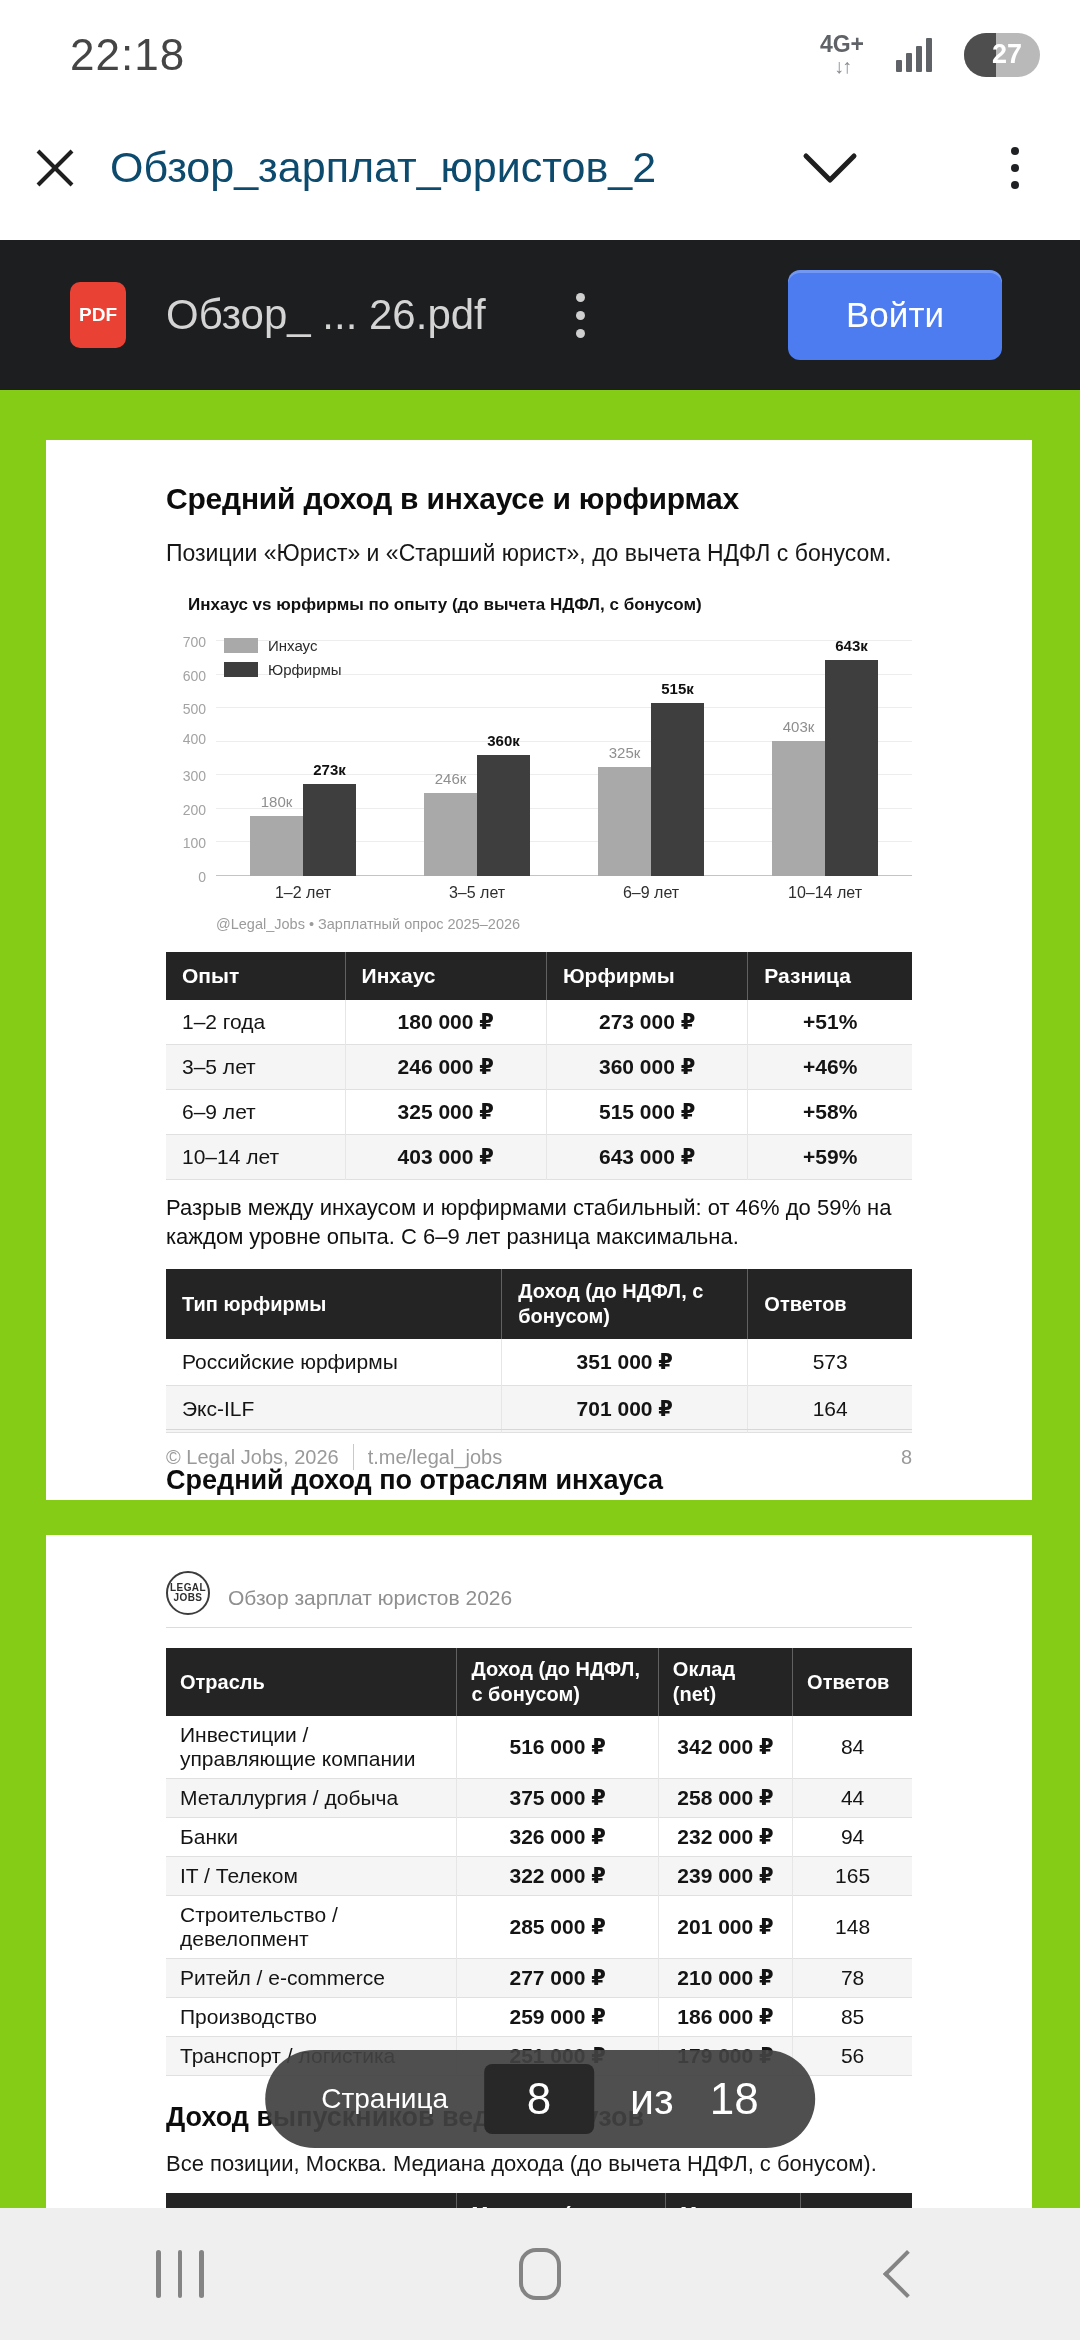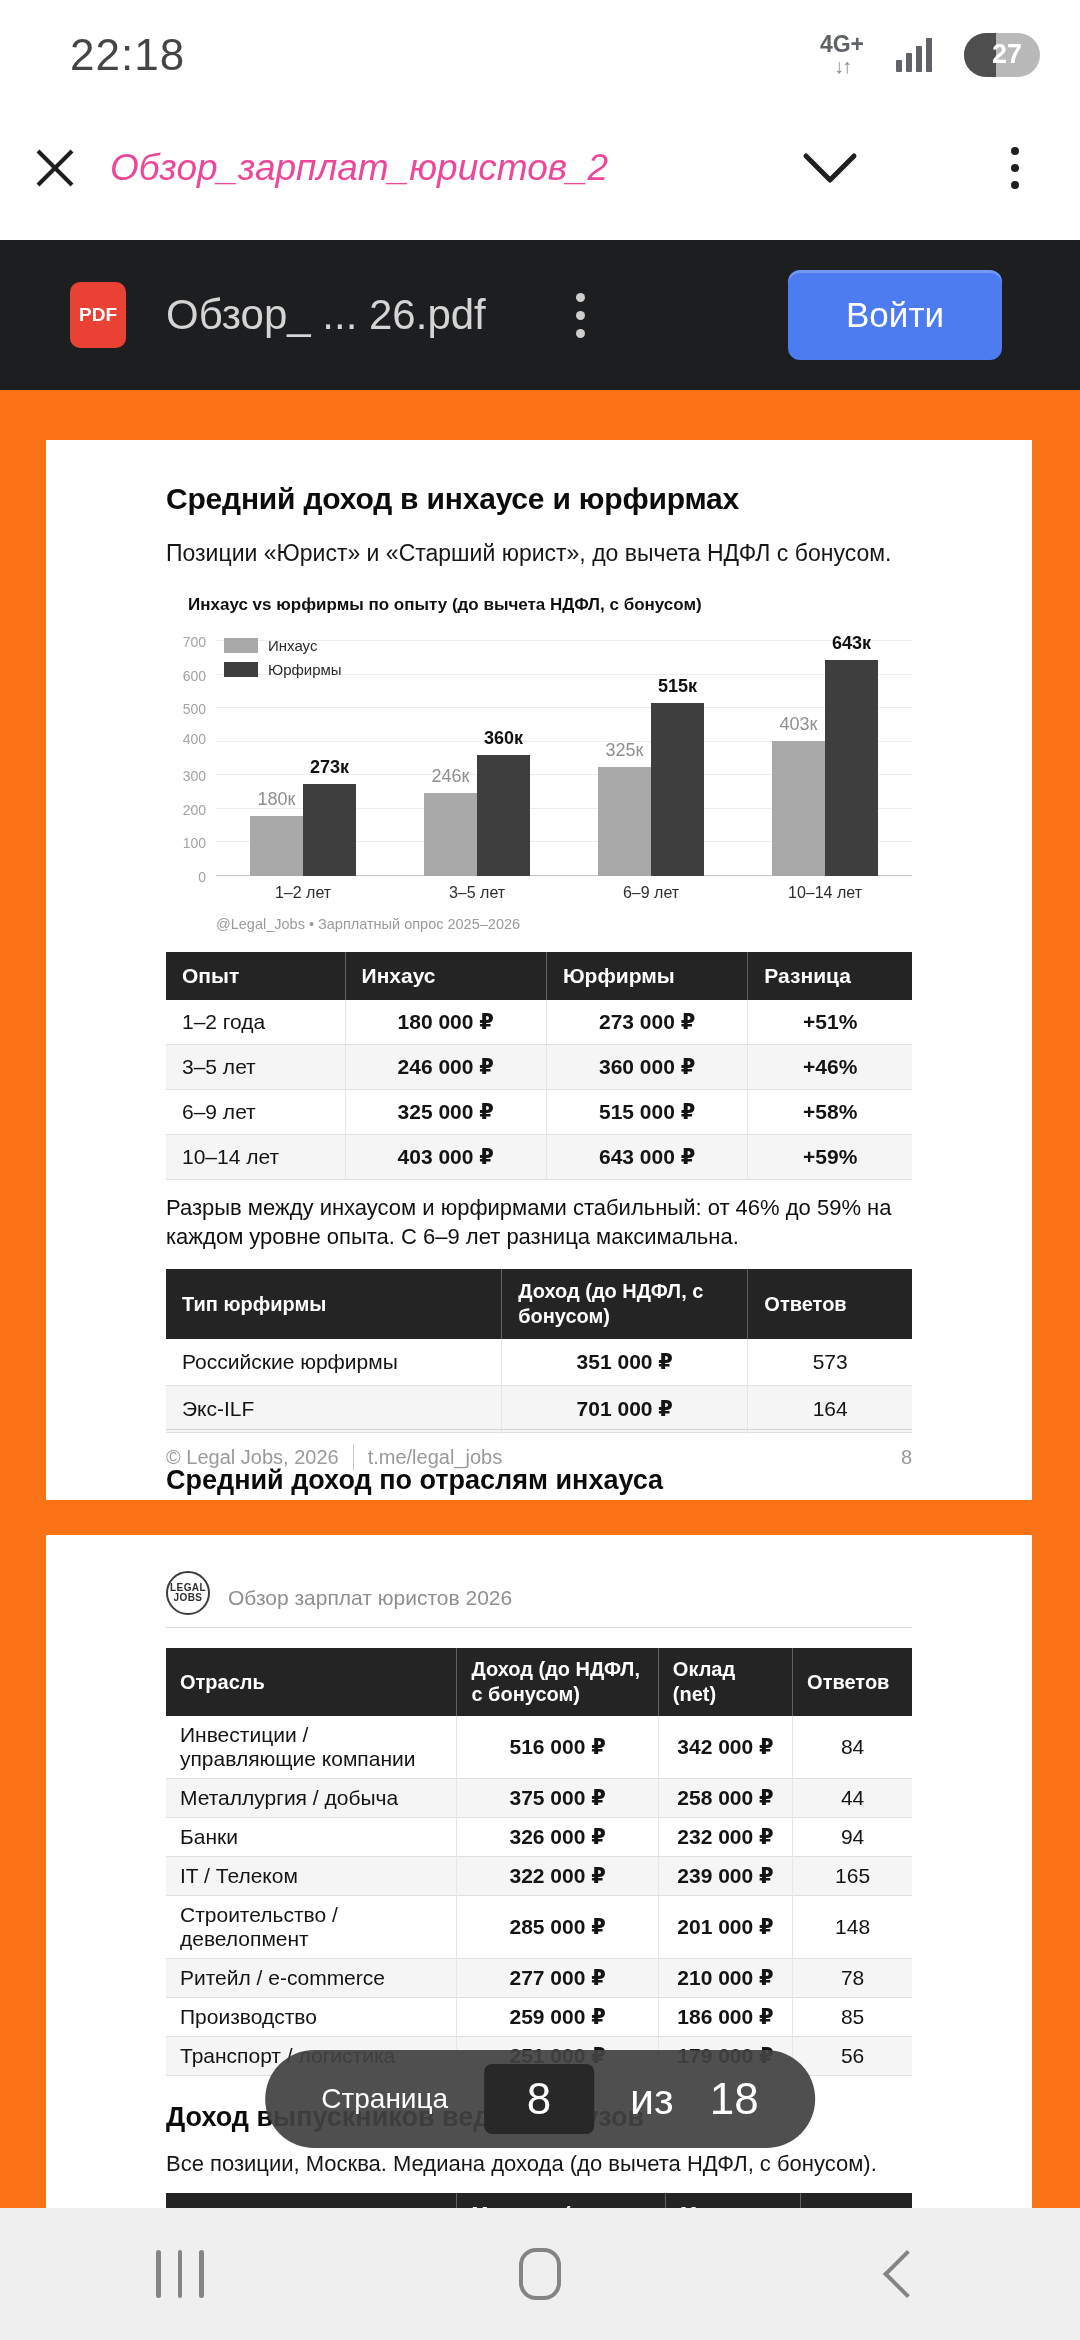--- a/index.html
+++ b/index.html
@@ -22,41 +22,41 @@
     padding-left:10px; color:#fff; font-size:27px; font-weight:700; }
 
   
   .browser-header { position:absolute; top:95px; left:0; width:1080px; height:145px; background:#fff;
     display:flex; align-items:center; }
   .icon-btn { display:flex; align-items:center; justify-content:center; }
   .close-btn { width:110px; height:110px; }
   .hdr-text { width:660px; overflow:hidden; position:relative; }
   .hdr-text::after { content:""; position:absolute; top:0; right:0; width:90px; height:100%;
     background:linear-gradient(to right, rgba(255,255,255,0), #fff); }
-  .hdr-title { font-size:37px; color:#ec4899; white-space:nowrap;font-style:italic; }
+  .hdr-title { font-size:43px; color:#0c4a6e; white-space:nowrap; }
   .hdr-url { font-size:34px; color:#808387; white-space:nowrap; margin-top:8px; }
   .chevron-btn { width:120px; height:110px; }
   .kebab { display:flex; flex-direction:column; gap:9px; align-items:center; }
   .kebab i { width:8px; height:8px; border-radius:50%; background:#202124; }
   .menu-btn { width:110px; height:110px; margin-left:auto; margin-right:10px; }
 
   
   .pdf-toolbar { position:absolute; top:240px; left:0; width:1080px; height:150px; background:#1d1e20;
     display:flex; align-items:center; padding:0 40px; }
   .pdf-badge { width:56px; height:66px; border-radius:10px; background:#e94235; color:#fff;
     display:flex; align-items:center; justify-content:center; font-size:19px; font-weight:700; margin-left:30px; }
   .pdf-name { font-size:42px; color:#d4d4d4; margin-left:40px; white-space:nowrap; }
   .toolbar-kebab { margin-left:90px; }
   .toolbar-kebab i { width:9px; height:9px; background:#cfcfcf; }
   .signin-btn { margin-left:auto; margin-right:38px; width:214px; height:90px; border:none; border-radius:12px;
     background:#4c7cf0; box-shadow:inset 0 3px 0 rgba(255,255,255,0.22); color:#fff; font-size:35px;
     font-family:inherit; display:flex; align-items:center; justify-content:center; }
 
   
-  .viewer { position:absolute; top:390px; left:0; width:1080px; height:1818px; background:#f97316; overflow:hidden;padding-left:10px; }
+  .viewer { position:absolute; top:390px; left:0; width:1080px; height:1818px; background:#84cc16; overflow:hidden;padding-left:10px; }
   .pdf-page { position:absolute; left:46px; width:986px; background:#fff; padding:0 120px; overflow:hidden; }
   .page-1 { top:50px; height:1060px; }
   .page-2 { top:1145px; height:680px; }
 
   h1 { font-size:30px; font-weight:700; color:#0c0c0c; letter-spacing:-0.2px; }
   .sub { font-size:23px; color:#161616; }
   .page-1 h1 { margin-top:42px; }
   .page-1 .sub { margin-top:24px; }
   h2 { font-size:27px; font-weight:700; color:#0c0c0c; }
 
@@ -64,21 +64,21 @@
   .chart { margin-top:28px; }
   .chart-title { font-size:17px; font-weight:700; color:#111; margin-left:22px; }
   .plot-wrap { position:relative; margin-top:26px; height:235px; margin-left:50px; }
   .gridline { position:absolute; left:0; right:0; height:1px; background:#ededed; }
   .gridline.zero { background:#c4c4c4; }
   .ylab { position:absolute; right:100%; margin-right:10px; transform:translateY(9px); font-size:14px; color:#a3a3a3; }
   .bars { position:absolute; inset:0; display:flex; }
   .bargroup { flex:1; display:flex; align-items:flex-end; justify-content:center; }
   .bar { width:53px; position:relative; }
   .bar .vlab { position:absolute; bottom:100%; margin-bottom:6px; left:50%; transform:translateX(-50%);
-    white-space:nowrap; font-size:18px; }
+    white-space:nowrap; font-size:15px; }
   .bar.s0 .vlab { color:#8f8f8f; font-weight:400; }
   .bar.s1 .vlab { color:#101010; font-weight:700; }
   .legend { position:absolute; top:-4px; left:8px; display:flex; flex-direction:column; gap:7px; }
   .legend .lrow { display:flex; align-items:center; gap:10px; }
   .legend .sw { width:34px; height:15px; }
   .legend .ltxt { font-size:15px; color:#2b2b2b; }
   .xlabels { display:flex; margin-left:50px; margin-top:8px; }
   .xlabels span { flex:1; text-align:center; font-size:16px; color:#2e2e2e; }
   .chart-source { margin-left:50px; margin-top:14px; font-size:14.5px; color:#9b9b9b; }
 

